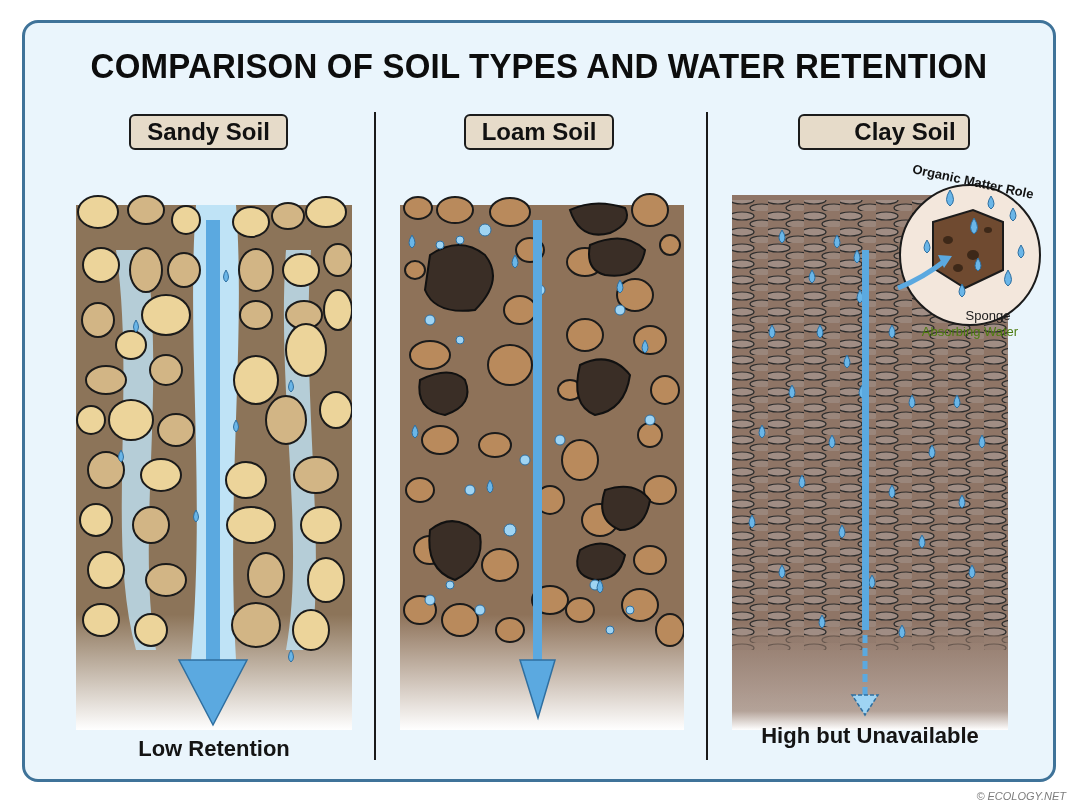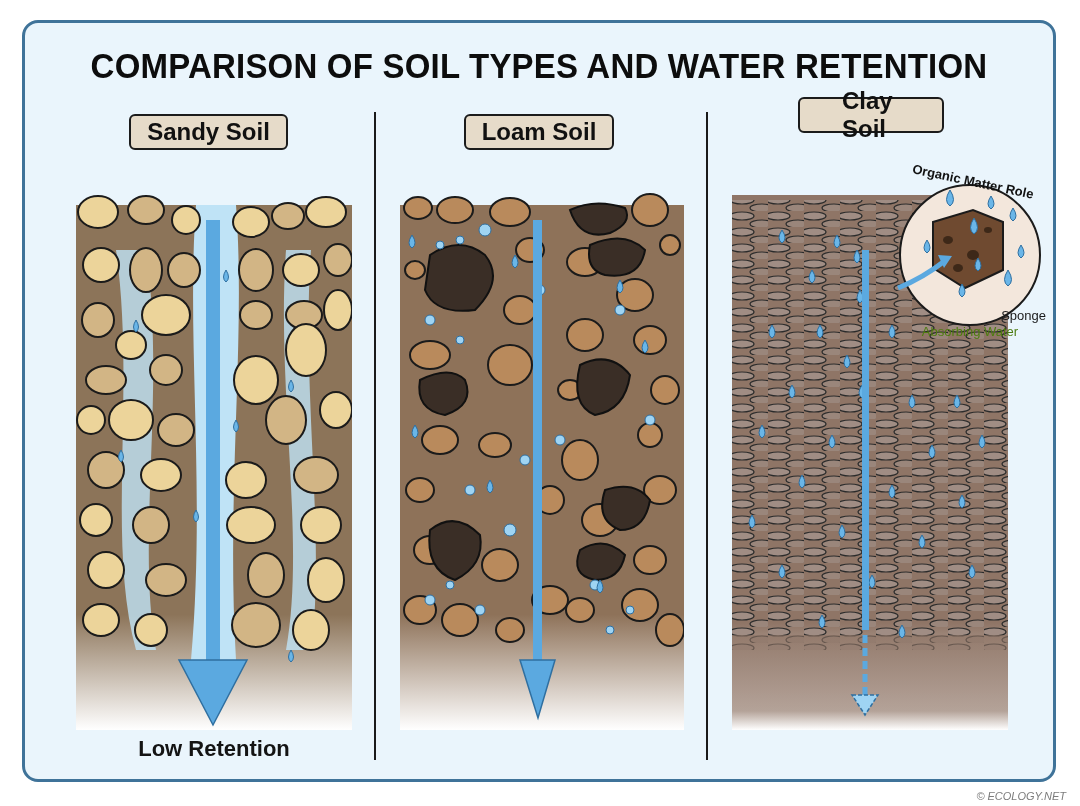--- a/index.html
+++ b/index.html
@@ -193,21 +193,21 @@
           <path d="M200 390 q6 9 0 13 q-6 -4 0 -13z"></path>
         <path d="M15 235 q6 9 0 13 q-6 -4 0 -13z"></path>
       </g>
       <rect x="133" y="30" width="9" height="440" fill="#5ba9e0"></rect>
       <polygon points="120,470 155,470 138,528" fill="#5ba9e0" stroke="#2f6fa0" stroke-width="1.5"></polygon>
     </svg>
   </div>
 </div>
 
 <div class="panel" style="left:708px;width:348px;">
-  <div class="label-box" style="left:90px;top:97px;width:146px;padding-left:42px;">Clay Soil</div>
+  <div class="label-box" style="left:90px;top:114px;width:172px;padding-left:42px;">Clay Soil</div>
   <div class="soil" style="left:24px;top:195px;width:276px;height:535px;">
     <svg width="276" height="535">
       <defs>
         <linearGradient id="fadeC" x1="0" y1="0" x2="0" y2="1">
           <stop offset="0" stop-color="#8f7566"></stop>
           <stop offset="0.8" stop-color="#8f7566"></stop>
           <stop offset="1" stop-color="#ffffff"></stop>
         </linearGradient>
         <pattern id="clayPat" width="36" height="16" patternUnits="userSpaceOnUse">
           <ellipse cx="10" cy="5" rx="12" ry="4" fill="#a08d84" stroke="#2b2b2b" stroke-width="1.2"></ellipse>
@@ -271,20 +271,21 @@
         <path d="M49 80 q6 9 0 13 q-6 -4 0 -13z"></path>
           <path d="M143 85 q6 9 0 13 q-6 -4 0 -13z"></path>
         <path d="M100 98 q6 9 0 13 q-6 -4 0 -13z"></path>
           <path d="M130 110 q7 11 0 16 q-7 -5 0 -16z"></path>
         <path d="M84 124 q6 9 0 13 q-6 -4 0 -13z"></path>
       </g>
       <path d="M20 128 q25 -10 48 -28" stroke="#5ba9e0" stroke-width="5" fill="none"></path>
       <polygon points="60,95 74,96 66,108" fill="#5ba9e0"></polygon>
     </svg>
     <div style="position:absolute;left:20px;top:14px;width:150px;text-align:center;font-size:13px;font-weight:bold;color:#111;transform:rotate(12deg);">Organic Matter Role</div>
-    <div style="position:absolute;left:28px;top:148px;width:140px;text-align:right;font-size:13px;color:#1b1b1b;">Sponge</div>
+    <div style="position:absolute;left:40px;top:148px;width:140px;text-align:center;font-size:13px;color:#1b1b1b;">Sponge</div>
     <div style="position:absolute;left:12px;top:164px;width:160px;text-align:center;font-size:13px;color:#4d7c0f;">Absorbing Water</div>
   </div>
   <div class="caption" style="left:24px;width:276px;top:722px;">
+    <div>High but Unavailable</div>
   </div>
 </div>
 
 <div class="footer">© ECOLOGY.NET</div>
 
 </body></html>

